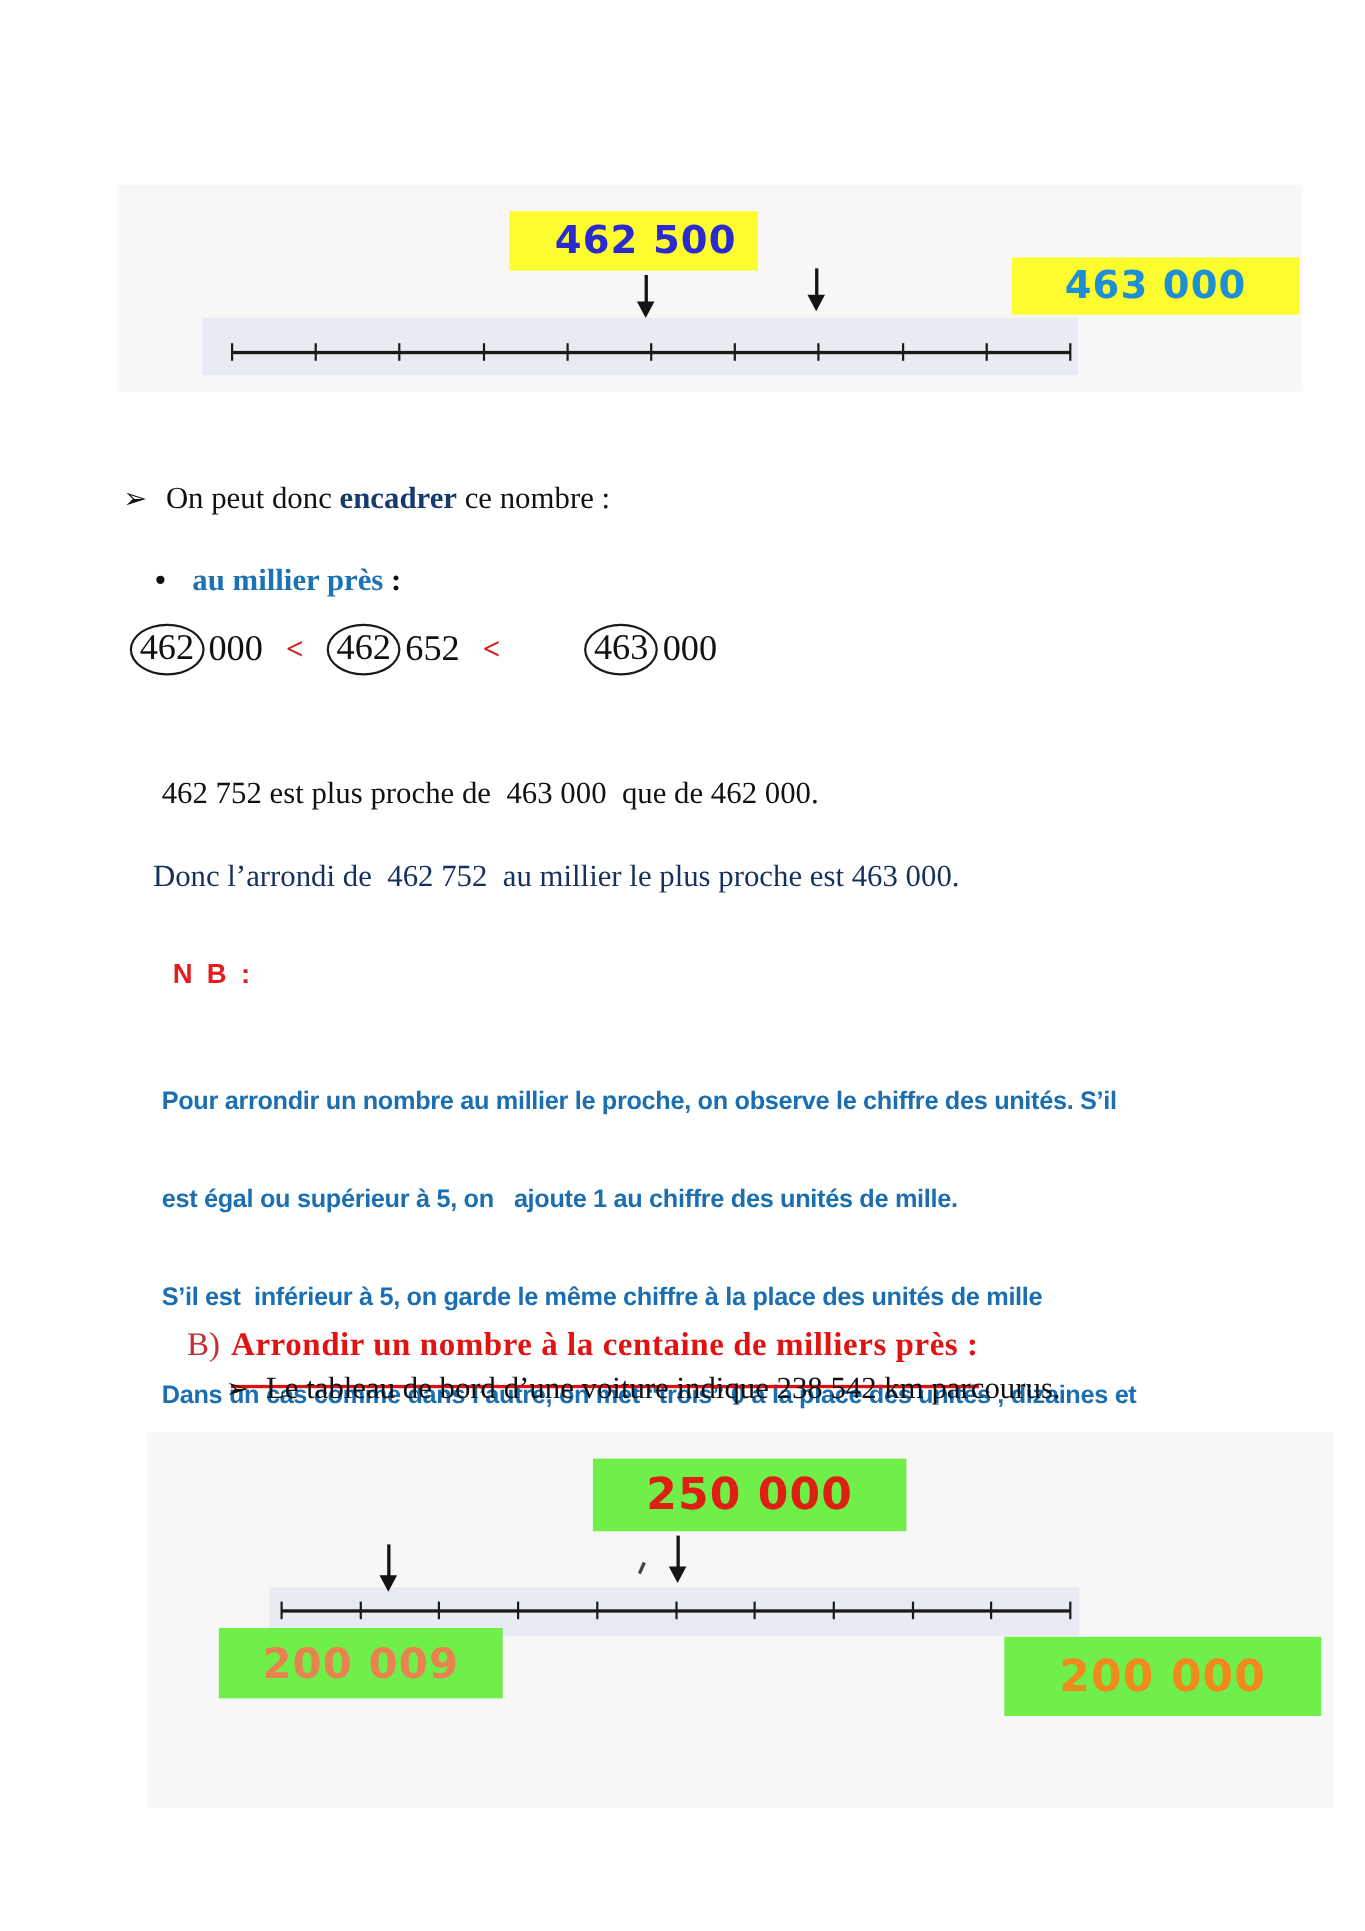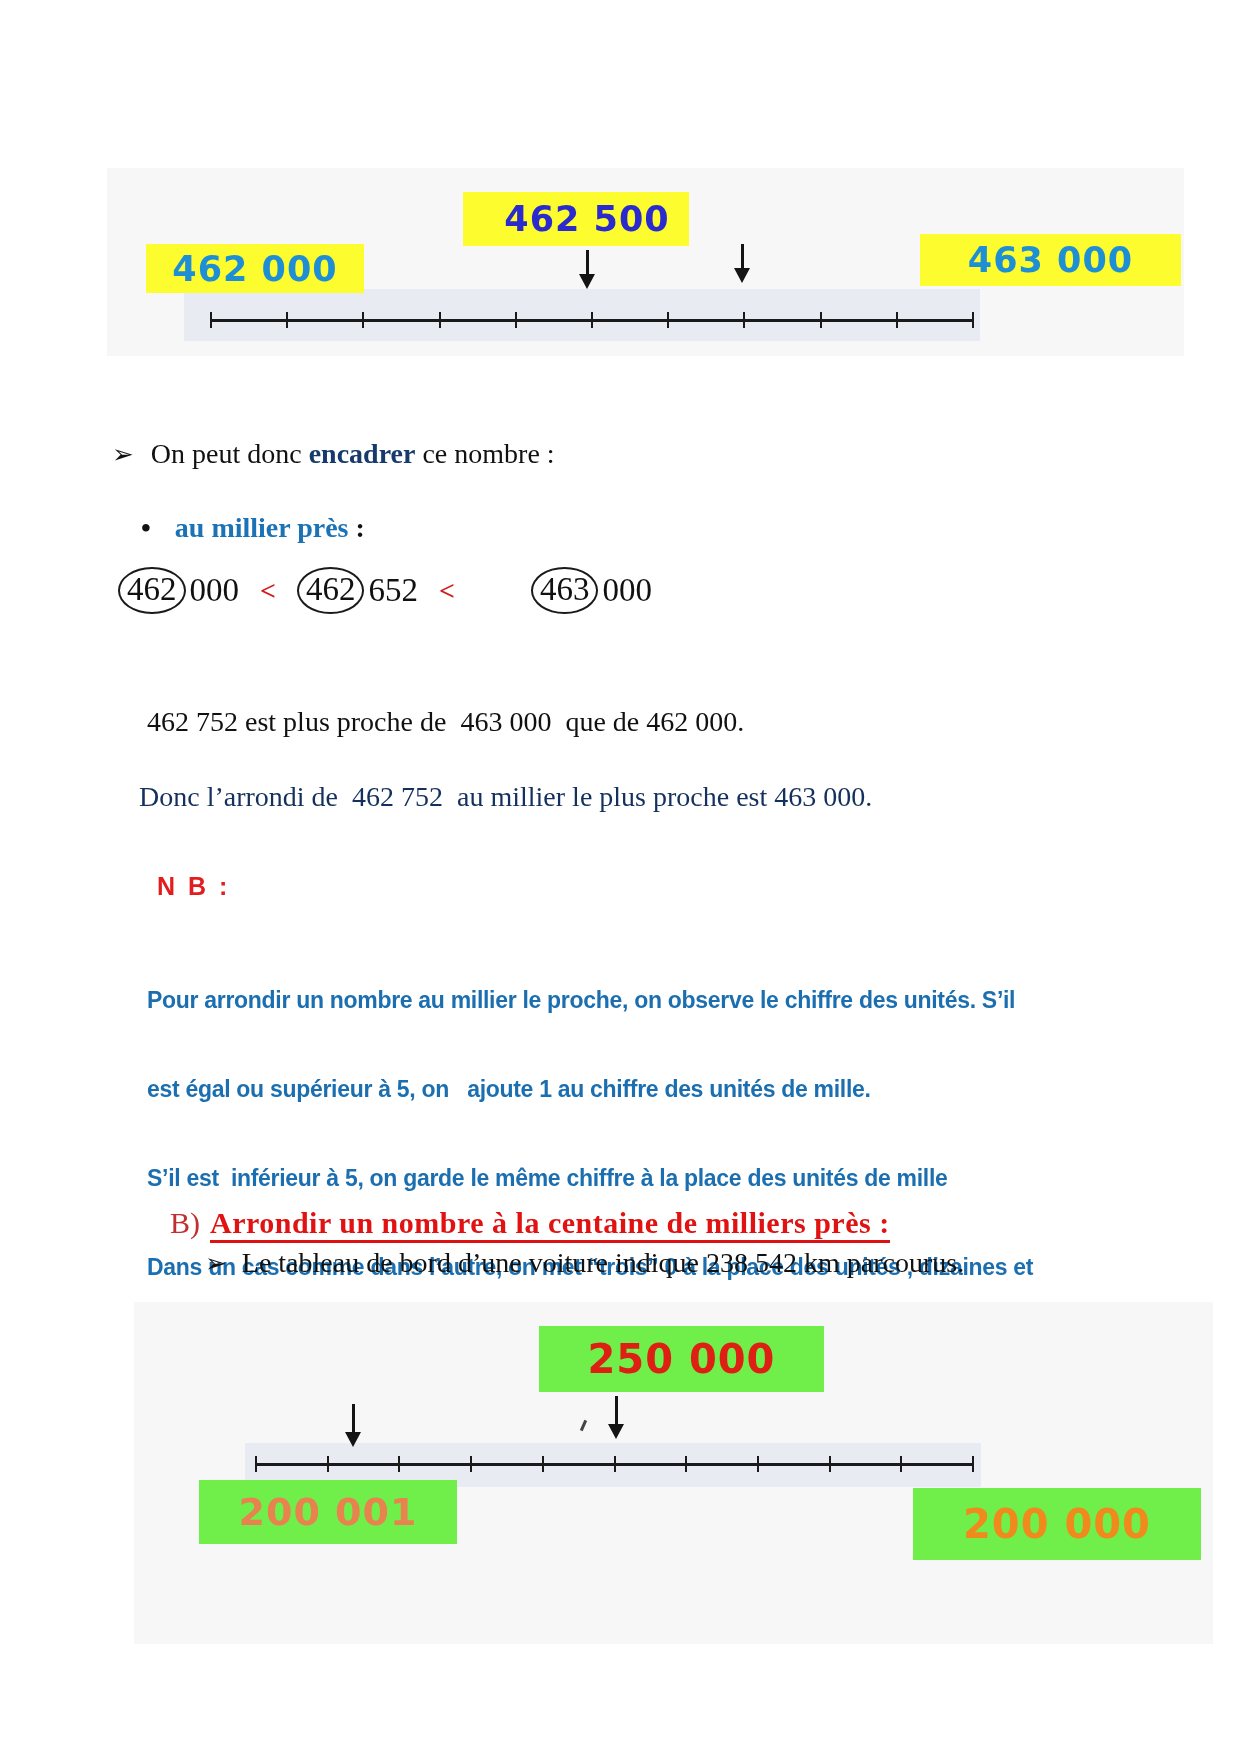--- a/index.html
+++ b/index.html
@@ -79,21 +79,21 @@
   #line-nb{left:157px;top:872px;font-family:"Liberation Sans","DejaVu Sans",sans-serif;
     font-size:25px;font-weight:bold;color:#e21d1d;letter-spacing:3px;}
 
   #nb-para{left:147px;top:929px;font-family:"Liberation Sans","DejaVu Sans",sans-serif;
     font-size:23px;font-weight:bold;color:#1b6fb0;letter-spacing:-0.3px;}
   #nb-para div{white-space:pre;line-height:35px;}
 
   #line-b{left:170px;top:1206px;font-size:30px;}
   #line-b .prefix{color:#c03030;}
   #line-b .title{font-weight:bold;color:#e11212;margin-left:10px;
-    border-bottom:3px solid #dd1111;padding-bottom:1px;letter-spacing:0.5px;}
+    border-bottom:3px solid #dd1111;padding-bottom:20px;letter-spacing:0.5px;}
 
   #line-tableau{left:205px;top:1247px;font-size:28px;}
   #line-tableau .bullet{margin-right:15px;font-size:26px;}
 </style>
 </head>
 <body>
 
 <section class="panel" id="top-panel">
   <div class="band" id="top-band"></div>
   <div class="nline" id="top-nline">
@@ -103,21 +103,20 @@
       <span class="tick" style="left: 30%;"></span>
       <span class="tick" style="left: 40%;"></span>
       <span class="tick" style="left: 50%;"></span>
       <span class="tick" style="left: 60%;"></span>
       <span class="tick" style="left: 70%;"></span>
       <span class="tick" style="left: 80%;"></span>
       <span class="tick" style="left: 90%;"></span>
       <span class="tick" style="left: 100%;"></span>
     </div>
 
-  <div class="lbl yellow" id="lbl-462000">462 000</div>
   <div class="lbl yellow" id="lbl-462500">462 500</div>
   <div class="lbl yellow" id="lbl-463000">463 000</div>
 
   <div class="arrow" id="t-arrow1">
       <span class="stem"></span>
       <span class="head"></span>
     </div>
   <div class="arrow" id="t-arrow2">
       <span class="stem"></span>
       <span class="head"></span>
@@ -160,21 +159,21 @@
       <span class="tick" style="left: 40%;"></span>
       <span class="tick" style="left: 50%;"></span>
       <span class="tick" style="left: 60%;"></span>
       <span class="tick" style="left: 70%;"></span>
       <span class="tick" style="left: 80%;"></span>
       <span class="tick" style="left: 90%;"></span>
       <span class="tick" style="left: 100%;"></span>
     </div>
 
   <div class="lbl green" id="lbl-250000">250 000</div>
-  <div class="lbl green" id="lbl-200000">200 001</div>
+  <div class="lbl green" id="lbl-200000">200 009</div>
   <div class="lbl green" id="lbl-300000">200 000</div>
 
   <div class="arrow b-arrow" id="b-arrow1">
       <span class="stem"></span>
       <span class="head"></span>
     </div>
   <div class="arrow b-arrow" id="b-arrow2">
       <span class="stem"></span>
       <span class="head"></span>
     </div>

